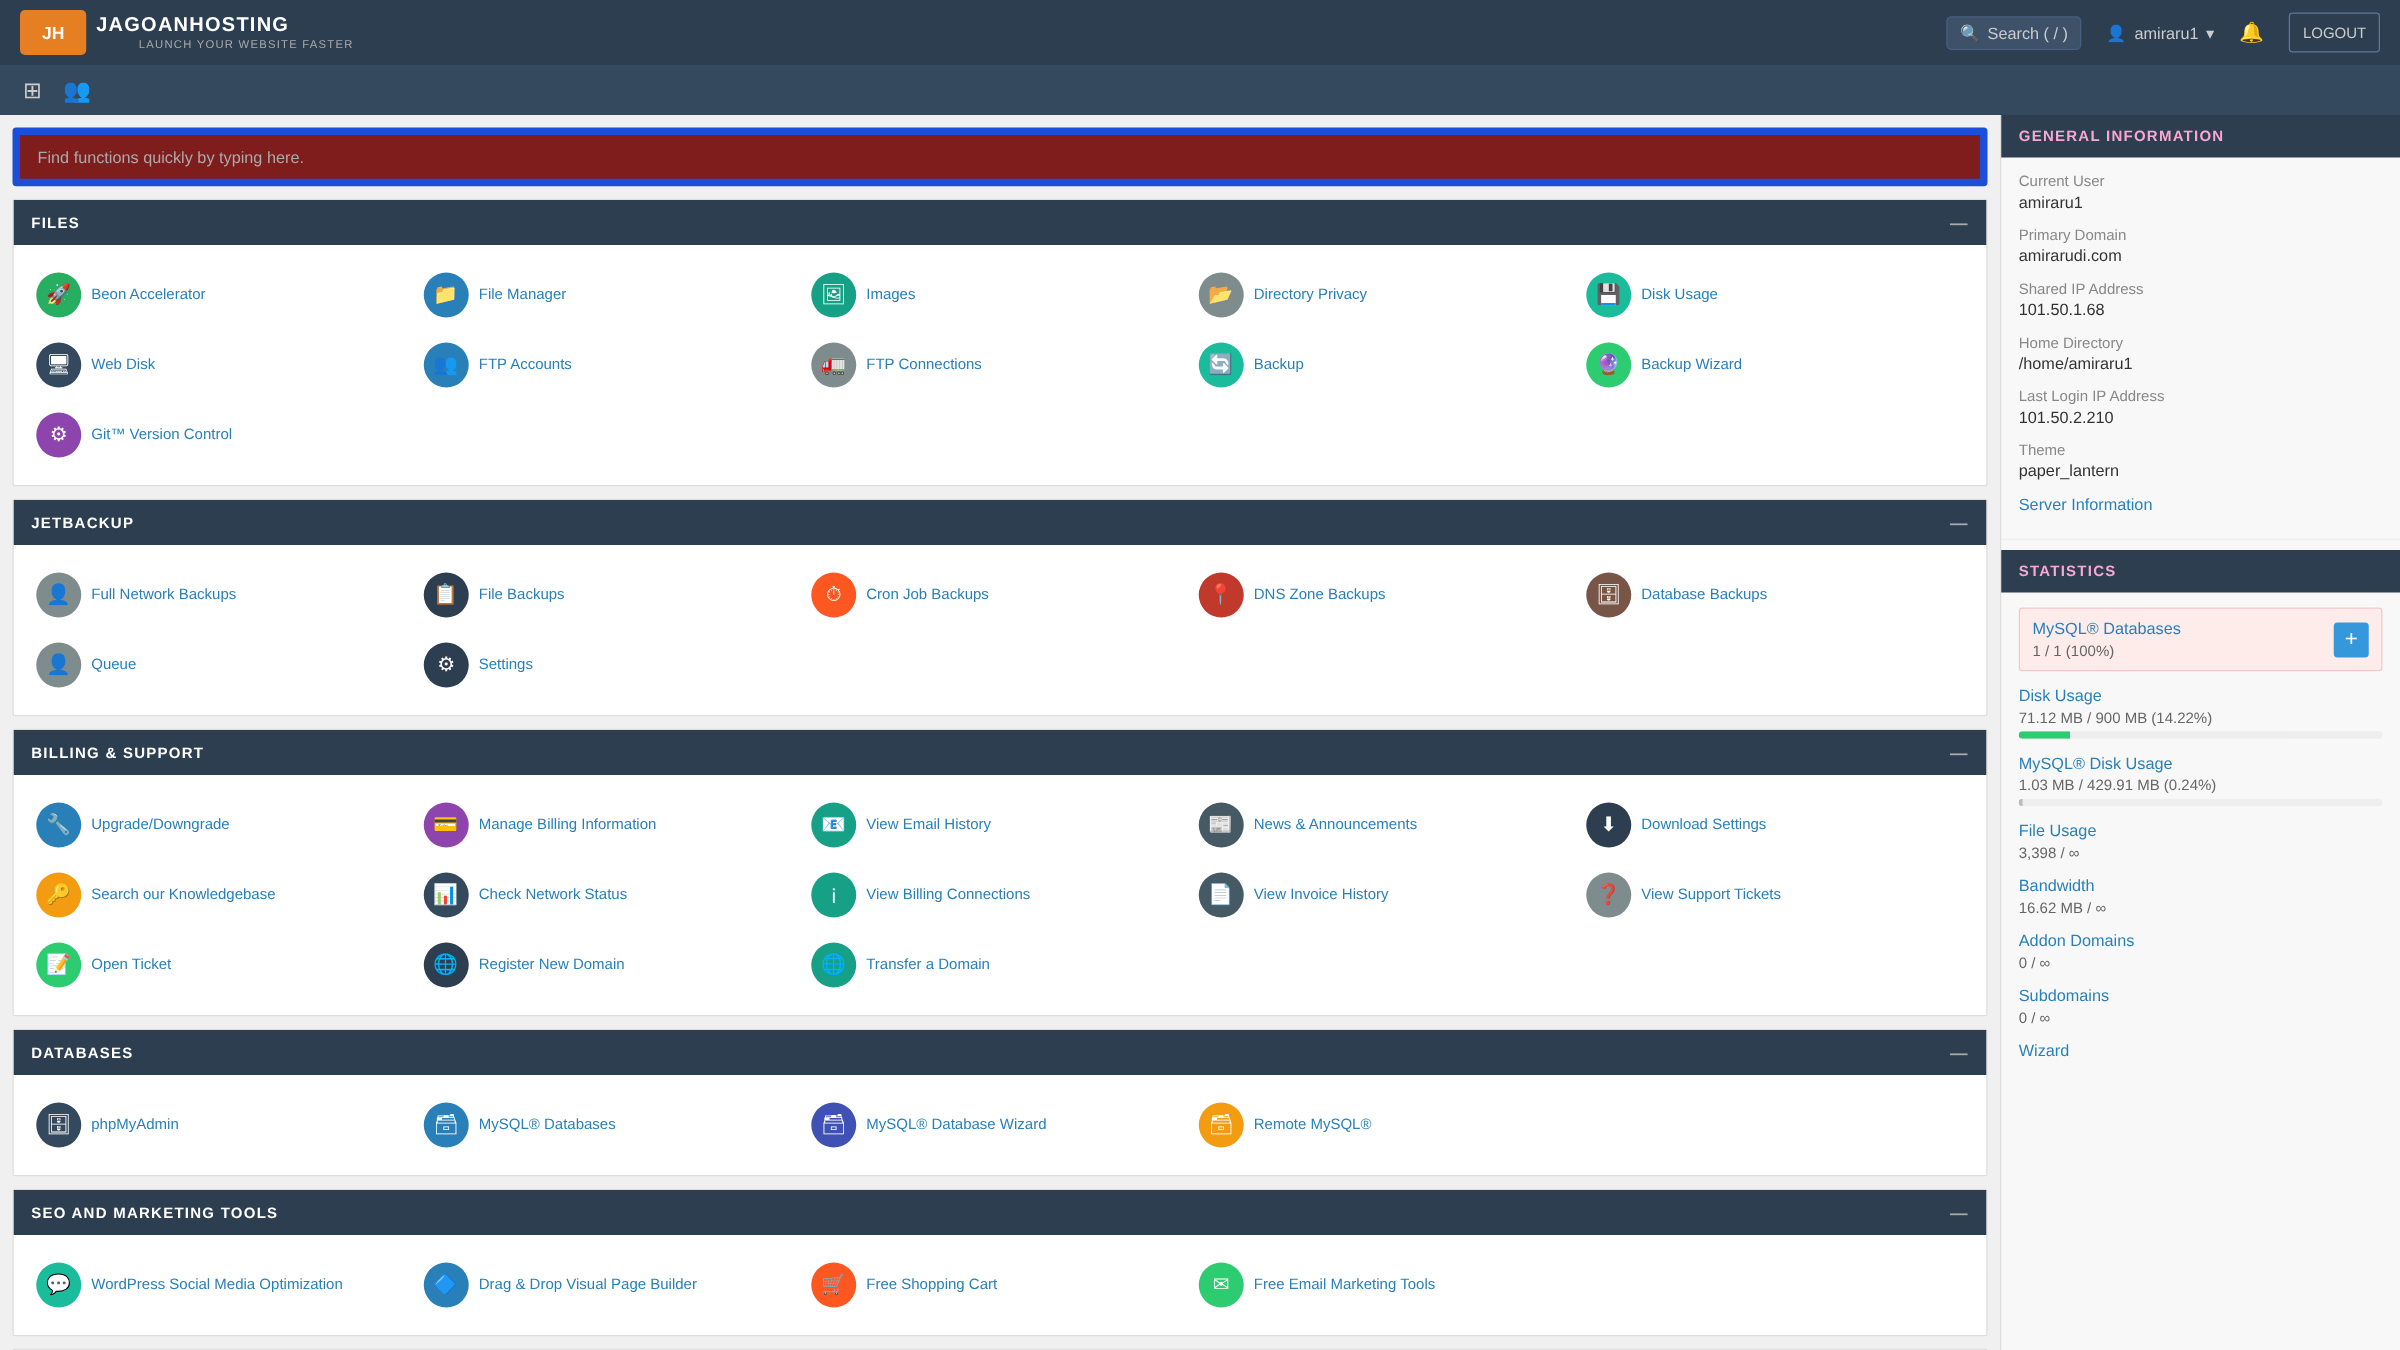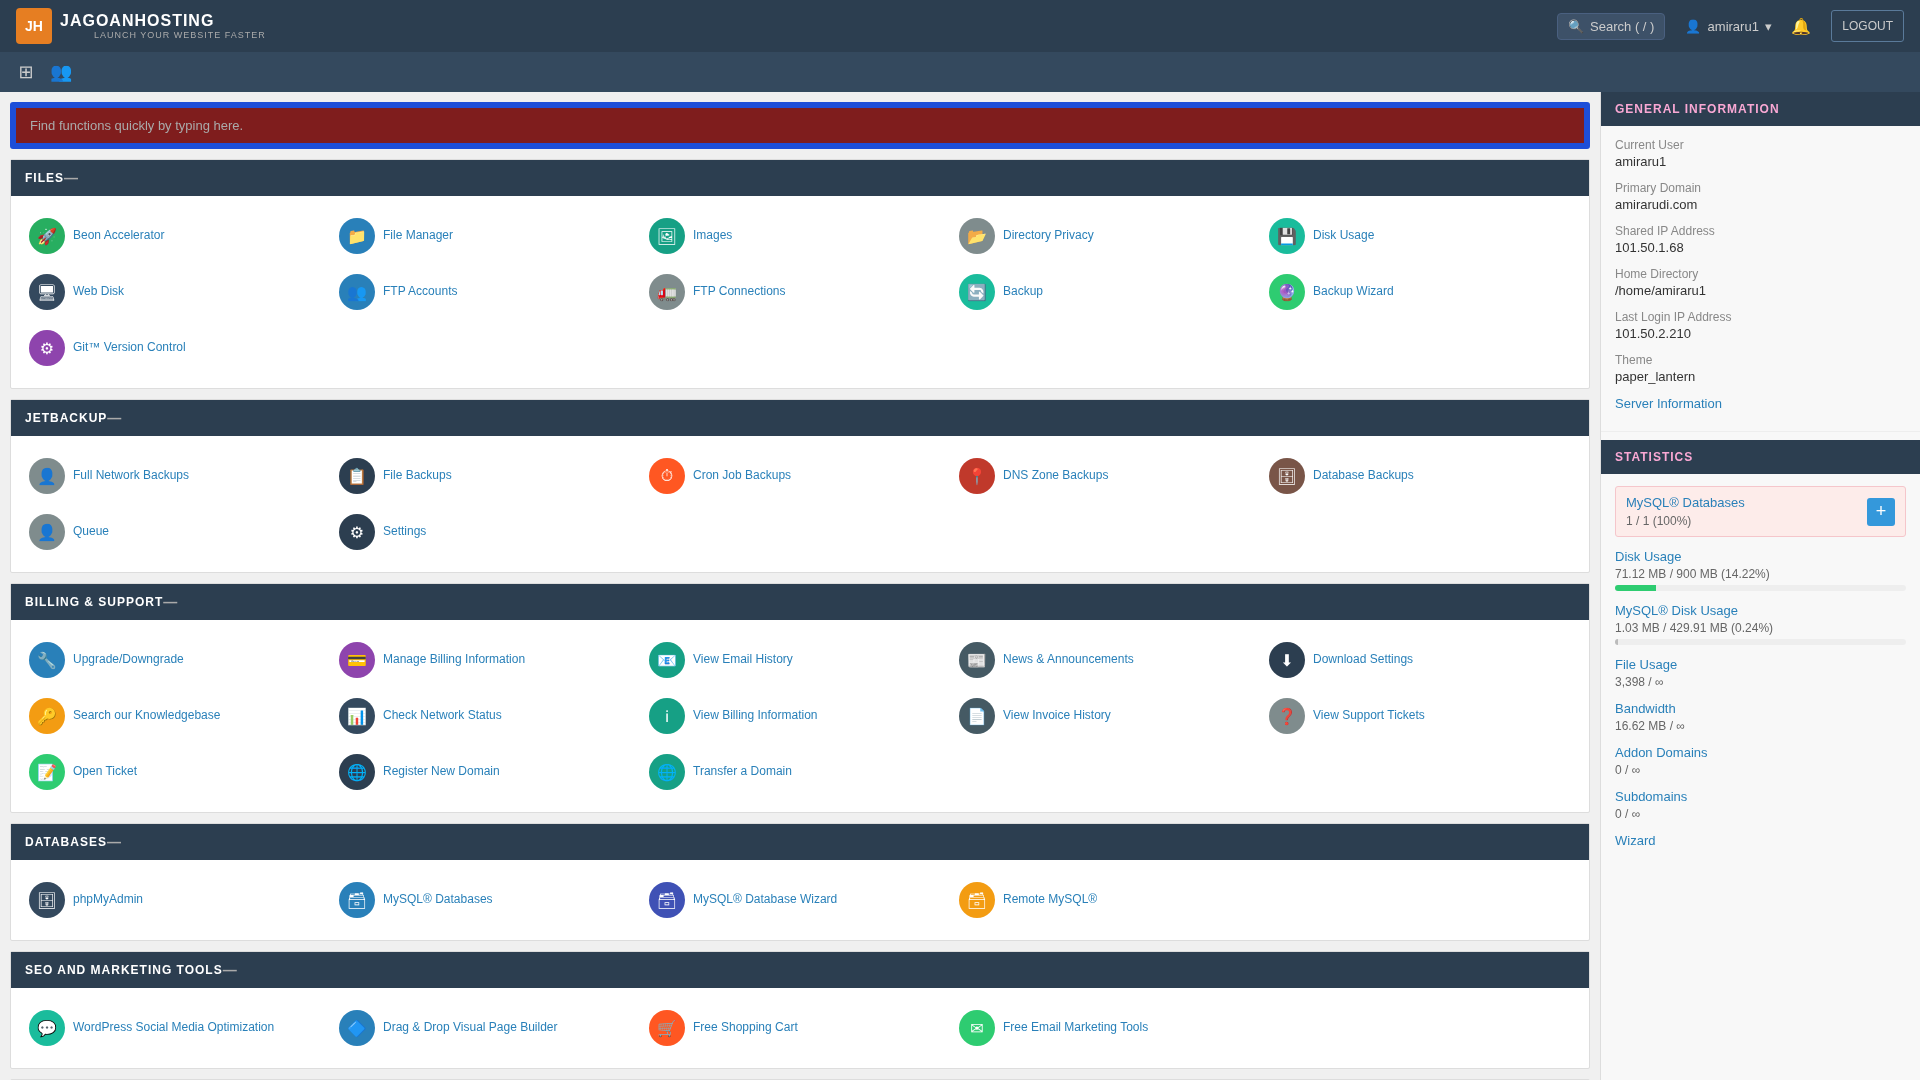--- a/index.html
+++ b/index.html
@@ -14,21 +14,21 @@
       justify-content: space-between;
       padding: 0 16px;
       color: #fff;
     }
     .header-logo {
       display: flex;
       align-items: center;
       gap: 8px;
     }
     .logo-icon {
-      width: 36px; height: 36px;
+      width: 53px; height: 36px;
       background: #e67e22;
       border-radius: 4px;
       display: flex; align-items: center; justify-content: center;
       font-weight: bold; font-size: 14px; color: #fff;
     }
     .logo-text { line-height: 1.2; }
     .logo-text .brand { font-size: 16px; font-weight: bold; letter-spacing: 1px; }
     .logo-text .tagline { font-size: 9px; color: #aaa; letter-spacing: 1px; margin-left: 34px; }
     .header-right {
       display: flex; align-items: center; gap: 20px;
@@ -109,20 +109,21 @@
       border-radius: 2px;
     }
     .section-header {
       background: #2c3e50;
       color: #fff;
       padding: 10px 14px;
       font-size: 12px;
       font-weight: bold;
       letter-spacing: 1px;
       display: flex;
+      justify-content: space-between;
       align-items: center;
       cursor: pointer;
     }
     .section-header .toggle { color: #aaa; font-size: 14px; }
     .section-body {
       padding: 14px;
       display: flex;
       flex-wrap: wrap;
       gap: 4px 0;
     }
@@ -363,21 +364,21 @@
             <div class="menu-item">
         <div class="icon-wrap ic-amber">🔑</div>
         <span class="item-label">Search our Knowledgebase</span>
       </div>
             <div class="menu-item">
         <div class="icon-wrap ic-navy">📊</div>
         <span class="item-label">Check Network Status</span>
       </div>
             <div class="menu-item">
         <div class="icon-wrap ic-teal">ℹ</div>
-        <span class="item-label">View Billing Information</span>
+        <span class="item-label">View Billing Connections</span>
       </div>
             <div class="menu-item">
         <div class="icon-wrap ic-charcoal">📄</div>
         <span class="item-label">View Invoice History</span>
       </div>
             <div class="menu-item">
         <div class="icon-wrap ic-gray">❓</div>
         <span class="item-label">View Support Tickets</span>
       </div>
             <div class="menu-item">

